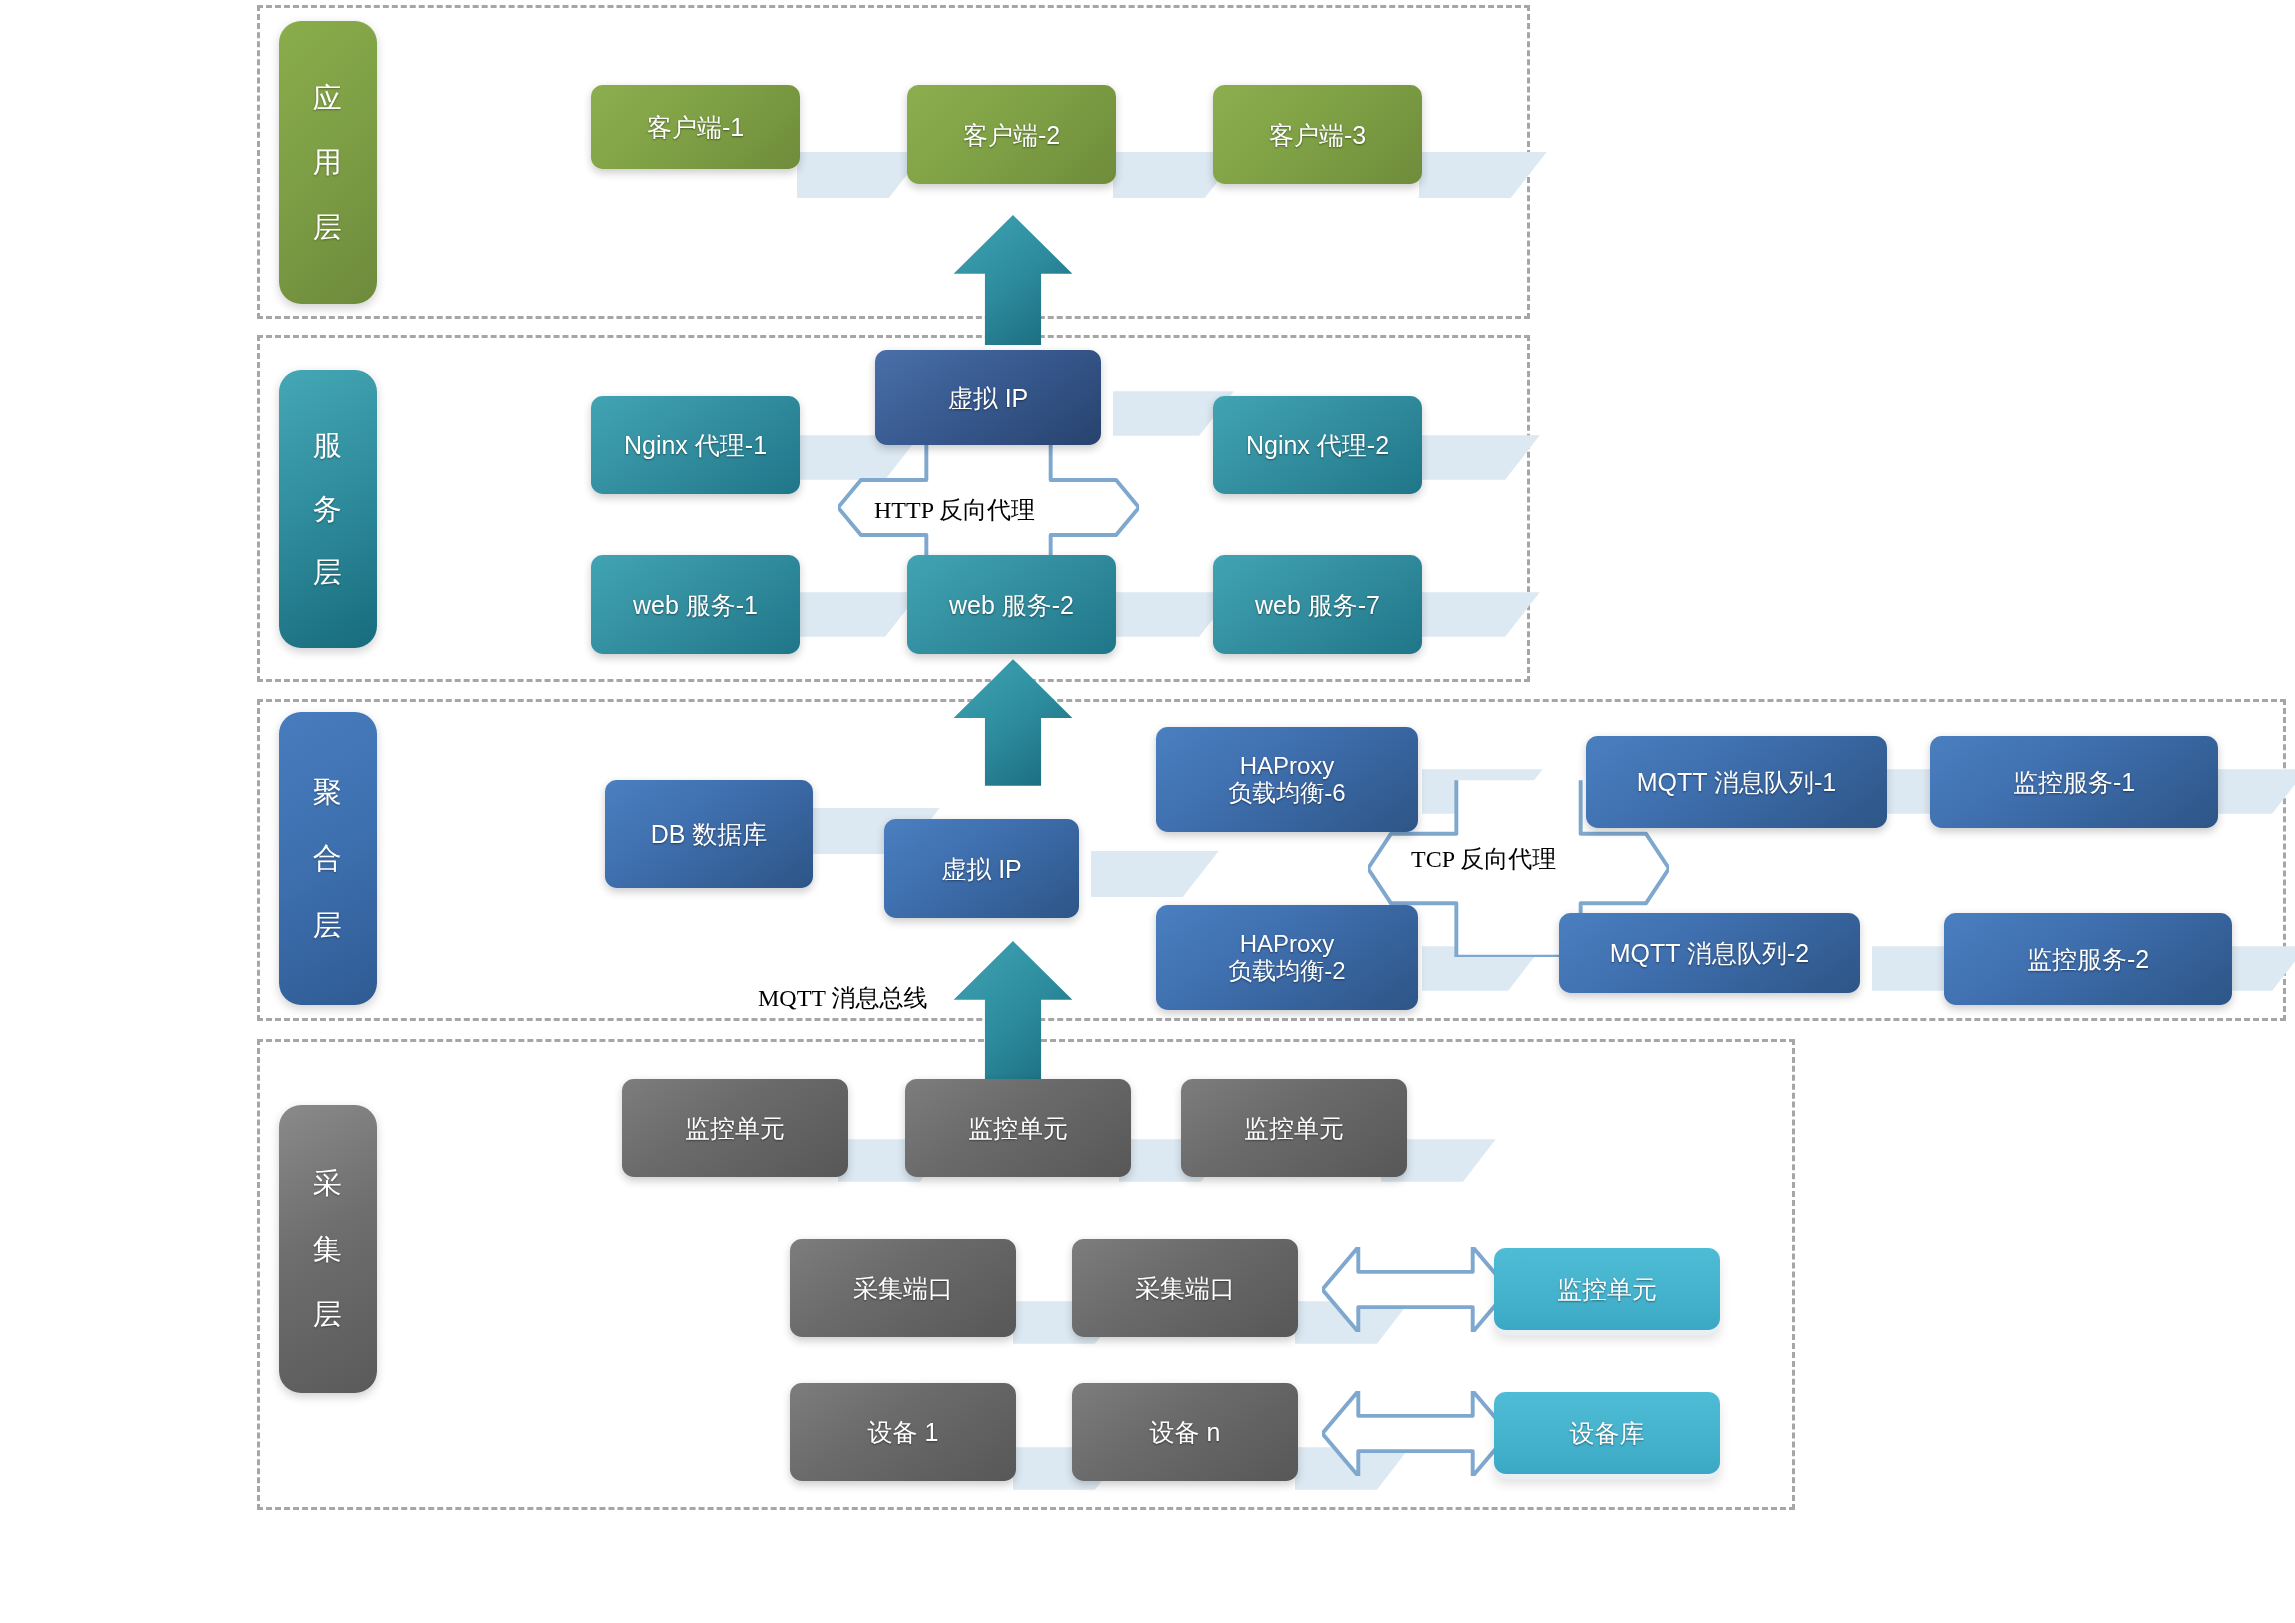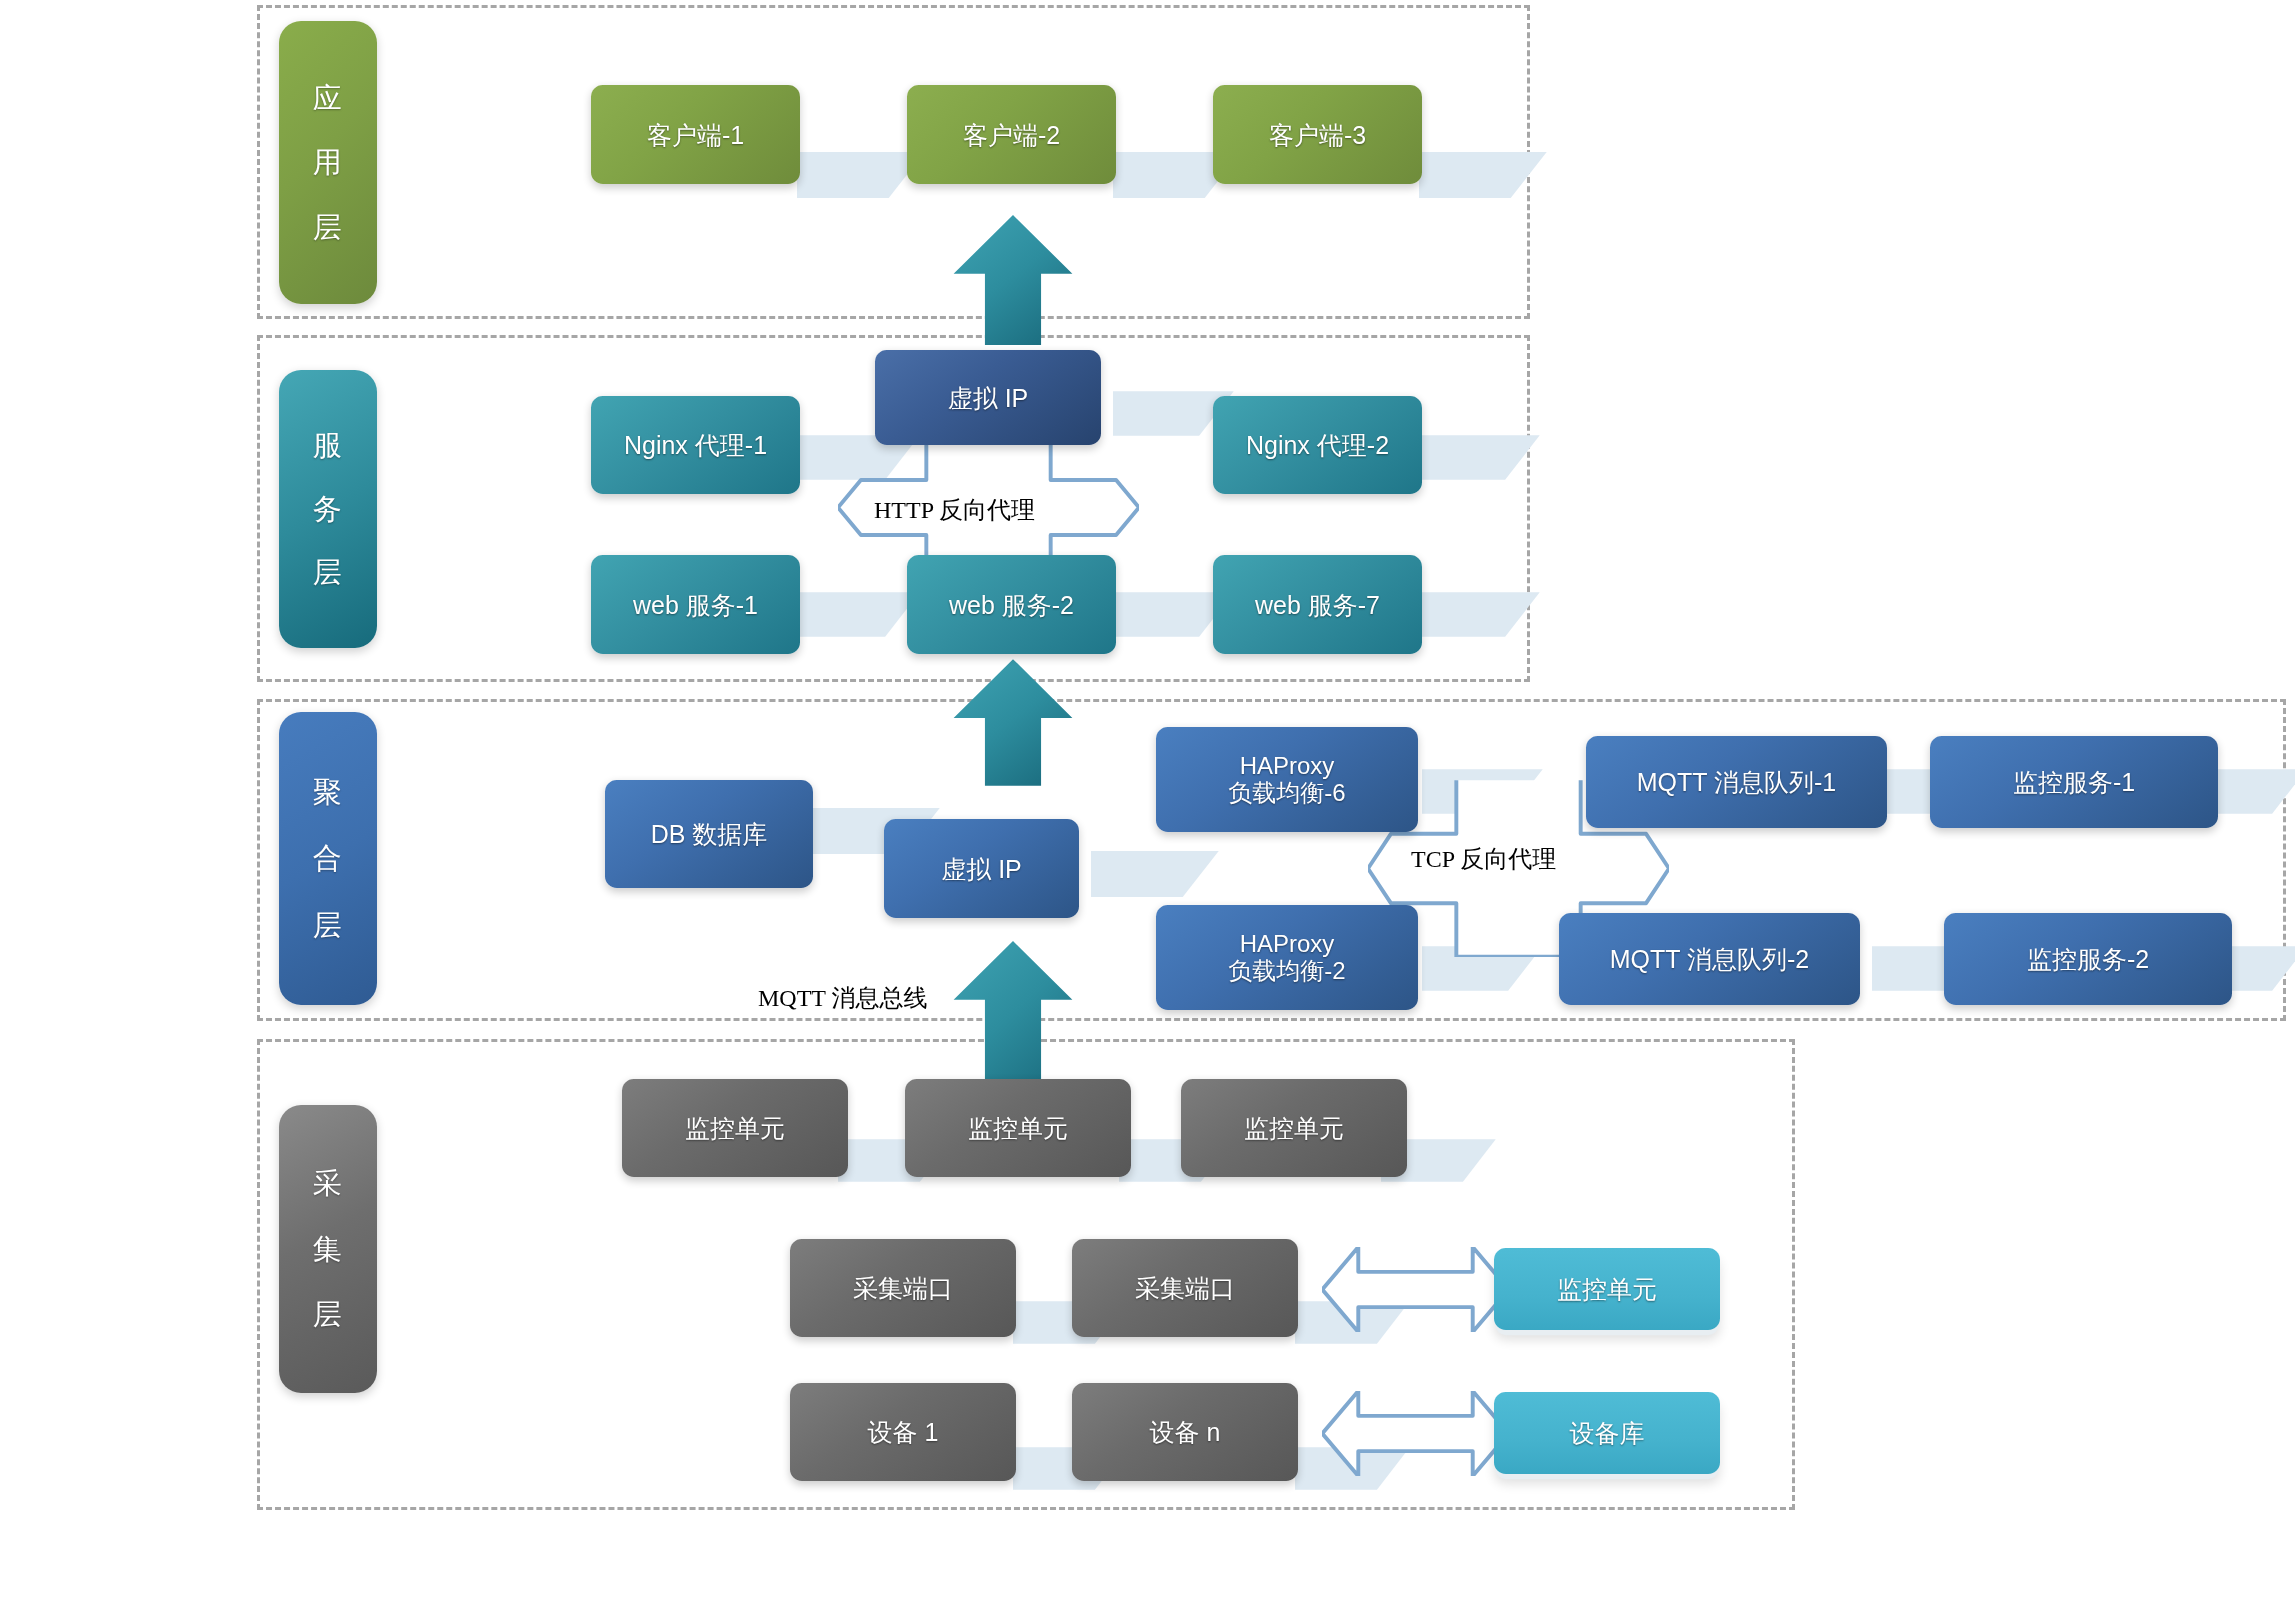--- a/index.html
+++ b/index.html
@@ -77,21 +77,21 @@
     <svg width="131" height="46" viewBox="0 0 200 70">
         <path d="M0 0 H195 L140 70 H0 Z" fill="#dde9f2"></path>
       </svg>
   </div>
   <div class="chev" style="left:1419px;top:152px;">
     <svg width="131" height="46" viewBox="0 0 200 70">
         <path d="M0 0 H195 L140 70 H0 Z" fill="#dde9f2"></path>
       </svg>
   </div>
 
-  <div class="node n-green" style="left:591px;top:85px;width:209px;height:99px;">
+  <div class="node n-green" style="left:591px;top:85px;width:209px;height:84px;">
     <span>客户端-1</span>
   </div>
   <div class="node n-green" style="left:907px;top:85px;width:209px;height:99px;">
     <span>客户端-2</span>
   </div>
   <div class="node n-green" style="left:1213px;top:85px;width:209px;height:99px;">
     <span>客户端-3</span>
   </div>
 
   <div class="uparrow" style="left:951px;top:211px;">
@@ -255,21 +255,21 @@
   <div class="dblarrow" style="left:1368px;top:780px;">
     <svg width="301" height="177" viewBox="0 0 460 270">
       <path d="M135 0 V82 H35 L0 135 L35 188 H135 V270 H325 V188 H425 L460 135 L425 82 H325 V0" fill="#ffffff" stroke="#7fa8cf" stroke-width="6" stroke-linejoin="round"></path>
     </svg>
   </div>
   <div class="caption" style="left:1411px;top:843px;">TCP 反向代理</div>
 
   <div class="node n-blue" style="left:1559px;top:736px;width:301px;height:92px;margin-left:27px;">
     <span>MQTT 消息队列-1</span>
   </div>
-  <div class="node n-blue" style="left:1559px;top:913px;width:301px;height:92px;text-align:right;">
+  <div class="node n-blue" style="left:1559px;top:913px;width:301px;height:80px;text-align:right;">
     <span>MQTT 消息队列-2</span>
   </div>
   <div class="node n-blue" style="left:1930px;top:736px;width:288px;height:92px;">
     <span>监控服务-1</span>
   </div>
   <div class="node n-blue" style="left:1944px;top:913px;width:288px;height:92px;">
     <span>监控服务-2</span>
   </div>
 
   <div class="uparrow" style="left:951px;top:937px;">

